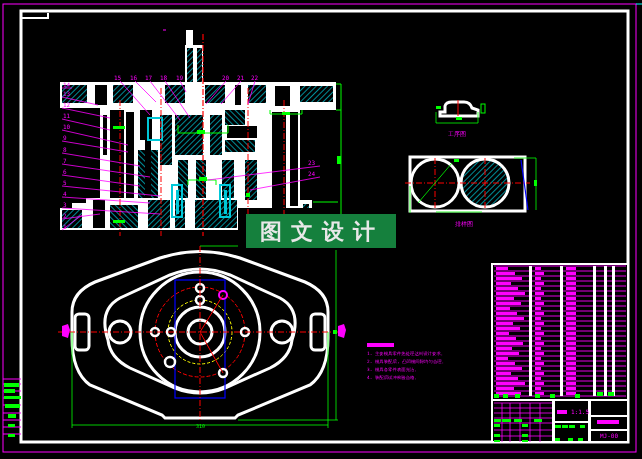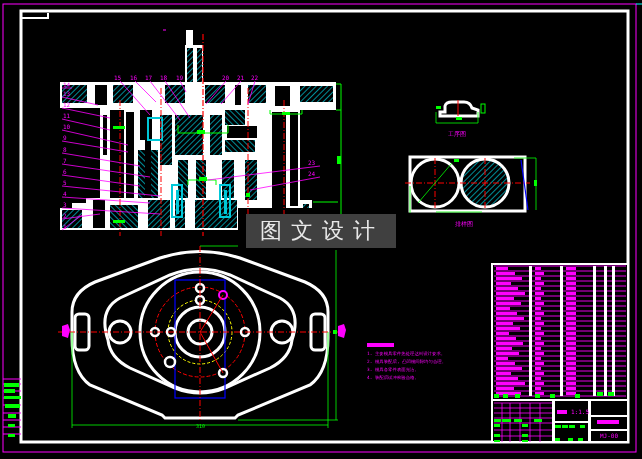--- a/index.html
+++ b/index.html
@@ -1,19 +1,19 @@
 <!DOCTYPE html>
 <html><head>
 <meta charset="utf-8">
 <style>
   html,body{margin:0;padding:0;background:#000;}
   body{width:642px;height:459px;overflow:hidden;position:relative;font-family:"DejaVu Sans",sans-serif;}
   #canvas{position:absolute;left:0;top:0;width:642px;height:459px;}
-  .watermark{position:absolute;left:246px;top:214px;width:150px;height:34px;background:#404040;
-     color:#e8e8e8;font-family:"DejaVu Serif",serif;font-size:22px;letter-spacing:9px;line-height:34px;padding-left:14px;box-sizing:border-box;}
+  .watermark{position:absolute;left:246px;top:214px;width:150px;height:34px;background:#15803d;
+     color:#e8e8e8;font-family:"DejaVu Serif",serif;font-size:22px;letter-spacing:9px;line-height:34px;padding-left:14px;box-sizing:border-box;font-weight:bold;}
   .lbl{font-family:"DejaVu Sans Mono",monospace;font-size:6px;fill:#ff00ff;}
   .lblg{font-family:"DejaVu Sans Mono",monospace;font-size:5px;fill:#00ff00;}
 </style>
 </head>
 <body>
 
 <svg id="canvas" viewBox="0 0 642 459" xmlns="http://www.w3.org/2000/svg">
   <defs>
     <pattern id="hatch" patternUnits="userSpaceOnUse" width="4" height="4" patternTransform="rotate(45)">
       <rect width="4" height="4" fill="#000"></rect>

